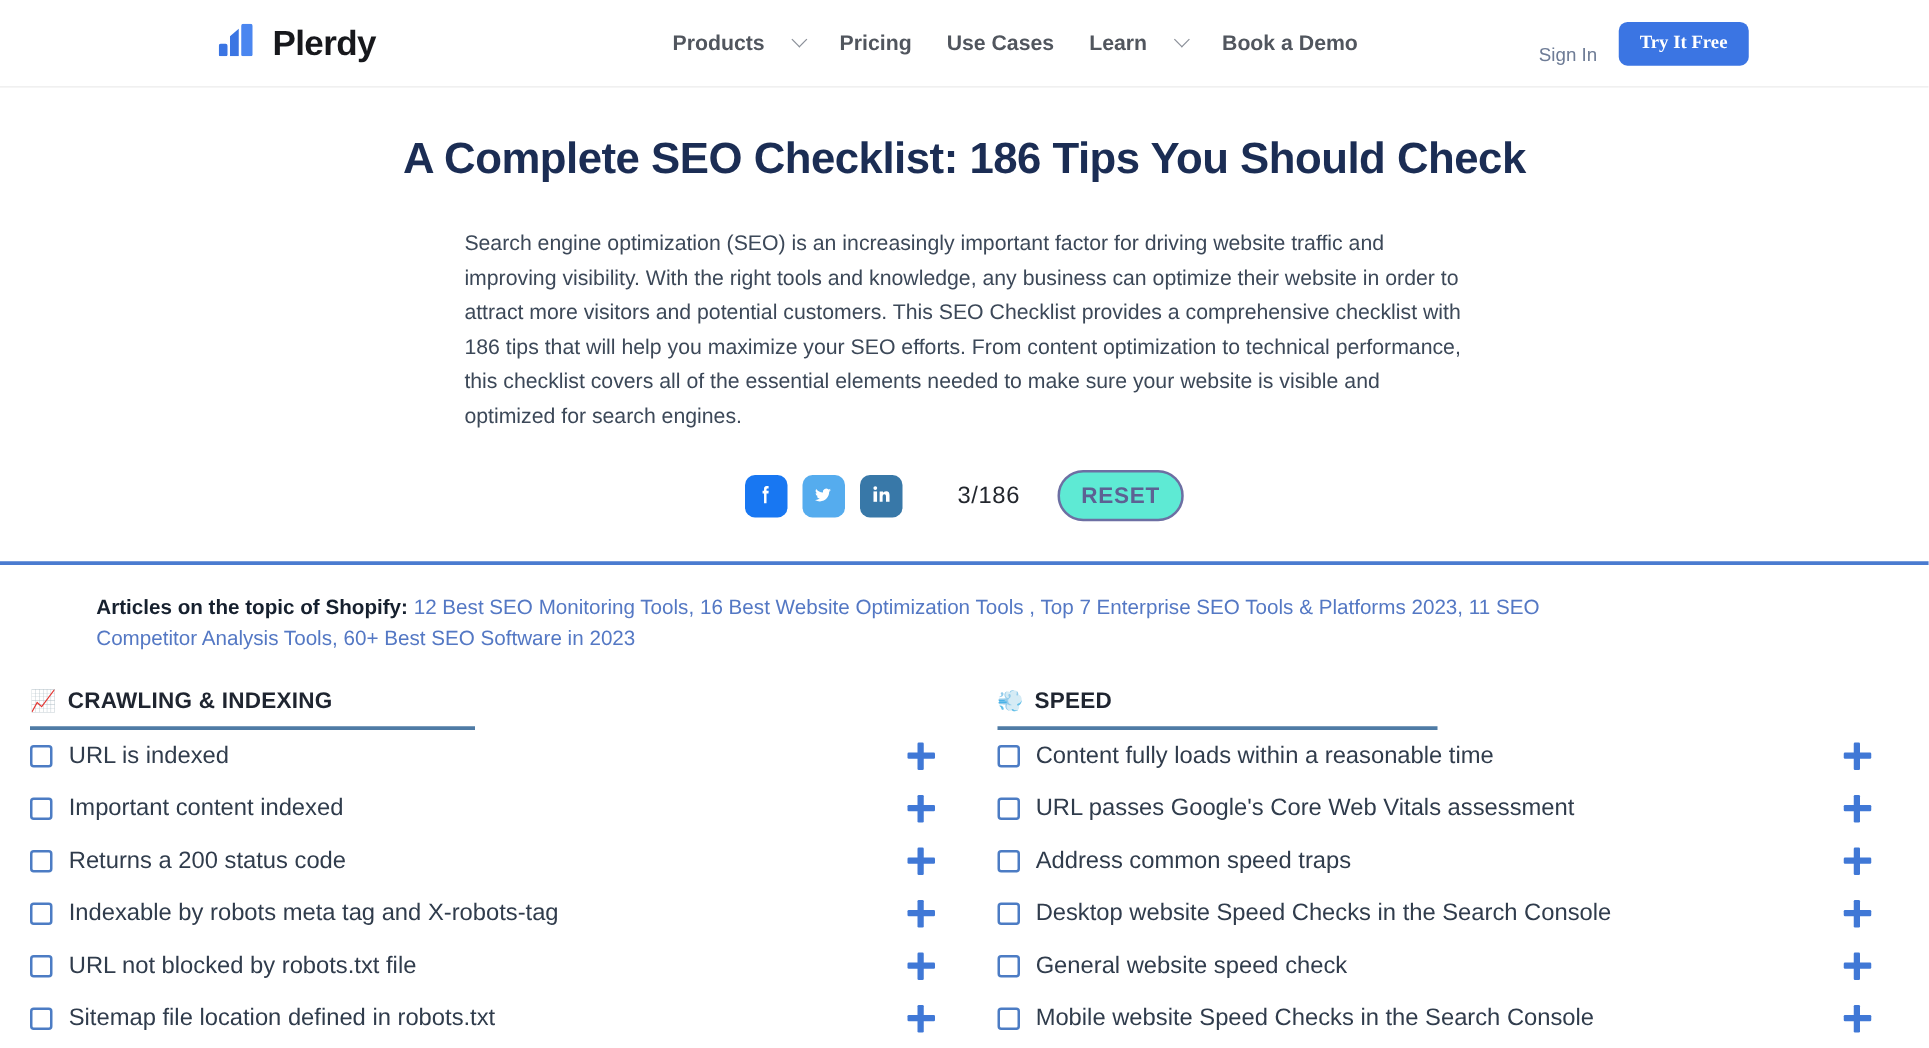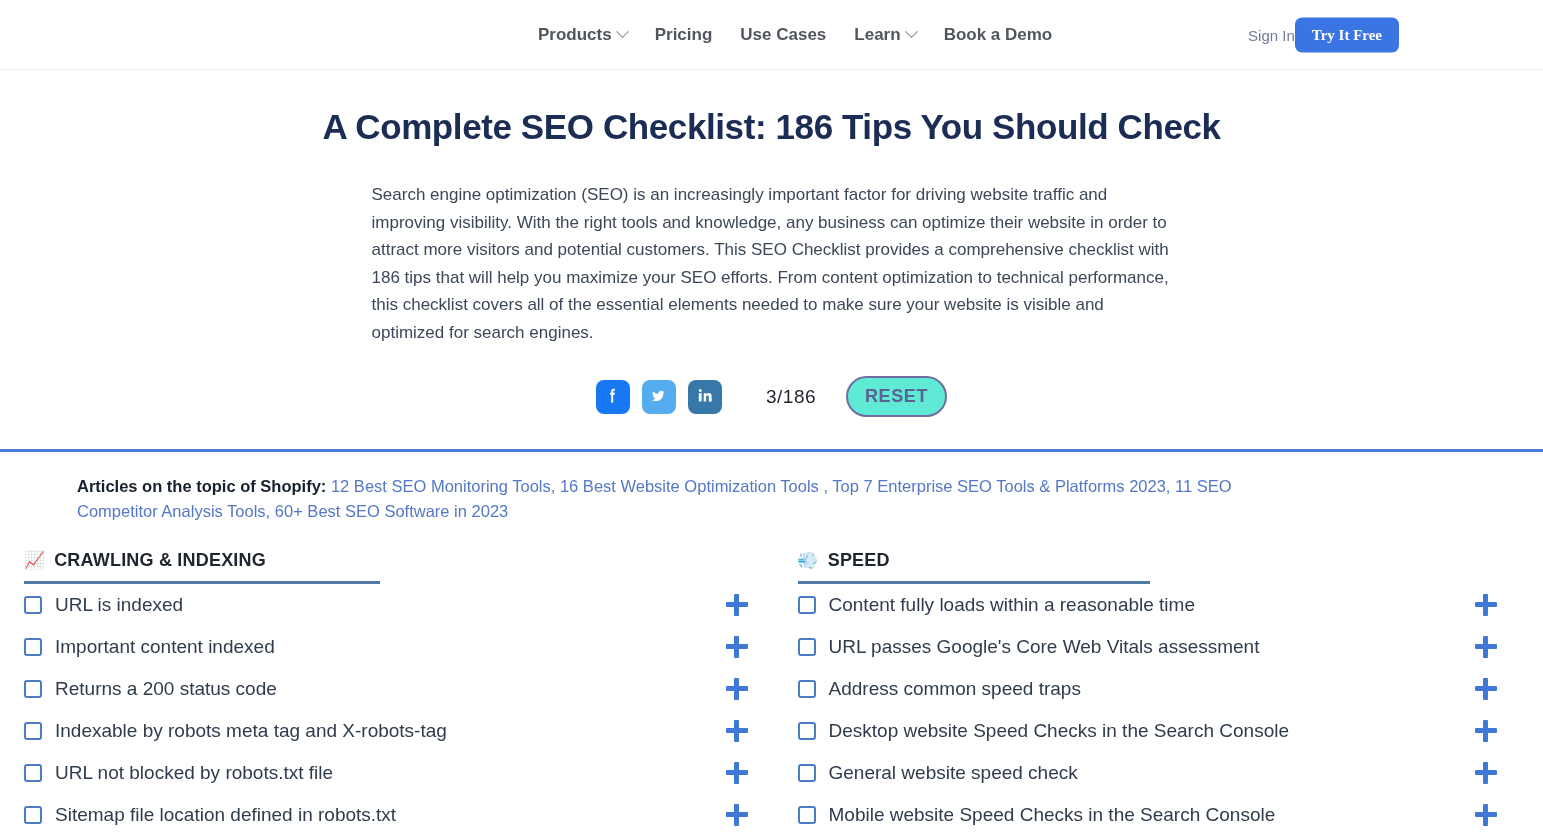--- a/index.html
+++ b/index.html
@@ -57,21 +57,21 @@
     left: 538px;
     top: 50%;
     transform: translateY(-50%);
     display: flex;
     align-items: center;
     gap: 28px;
   }
   .nav-item {
     display: flex;
     align-items: center;
-    gap: 6px;
+    gap: 23px;
     font-size: 17px;
     font-weight: 700;
     color: #51565e;
     text-decoration: none;
     cursor: pointer;
     white-space: nowrap;
   }
   .chev {
     width: 9px;
     height: 9px;
@@ -80,21 +80,22 @@
     transform: rotate(45deg) translate(-2px,-2px);
     display: inline-block;
   }
 
   .header-actions {
     position: absolute;
     right: 144px;
     top: 50%;
     transform: translateY(-50%);
     display: flex;
-    align-items: center;
+    align-items: flex-end;
+    gap: 17px;
   }
   .signin-link {
     font-size: 15px;
     color: #6e7c96;
     text-decoration: none;
     cursor: pointer;
   }
   .cta-button {
     background: #3b75e3;
     color: #ffffff;
@@ -259,20 +260,33 @@
     border-radius: 1px;
   }
   .plus-icon::before { left: 0; right: 0; top: 8px; height: 5px; }
   .plus-icon::after { top: 0; bottom: 0; left: 8px; width: 5px; }
 </style>
 </head>
 <body>
 
 <header class="site-header">
 
+  <a class="brand" href="#">
+    <span class="brand-mark">
+      <svg width="34" height="26" viewBox="0 0 34 26">
+        <rect x="0" y="16" width="7" height="10" rx="1.5" fill="#3b75e3"></rect>
+        <path d="M9 10 L16 4 L16 26 L9 26 Z" fill="#3b75e3"></path>
+        <rect x="18" y="0" width="9" height="26" rx="1.5" fill="#4a86f0"></rect>
+      </svg>
+    </span>
+    <span class="brand-name">Plerdy</span>
+    <span class="brand-flag">
+      <span class="flag-top"></span><span class="flag-bot"></span>
+    </span>
+  </a>
 
   <nav class="main-nav">
     <a class="nav-item" href="#">
       <span>Products</span>
       <i class="chev"></i>
     </a>
     <a class="nav-item" href="#">
       <span>Pricing</span>
     </a>
     <a class="nav-item" href="#">

